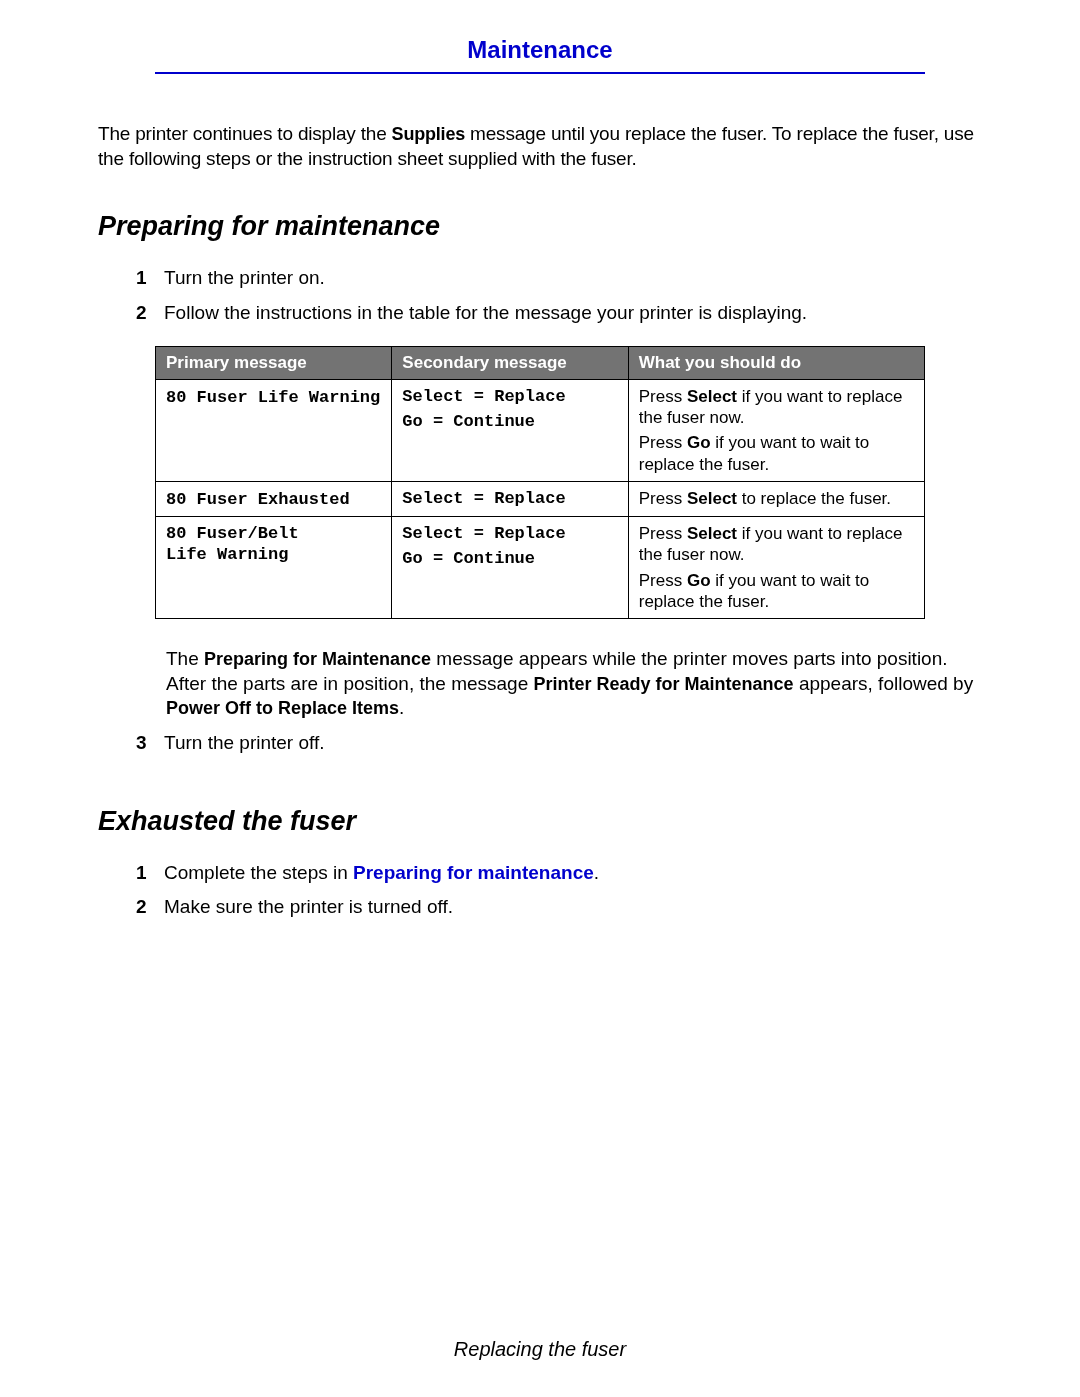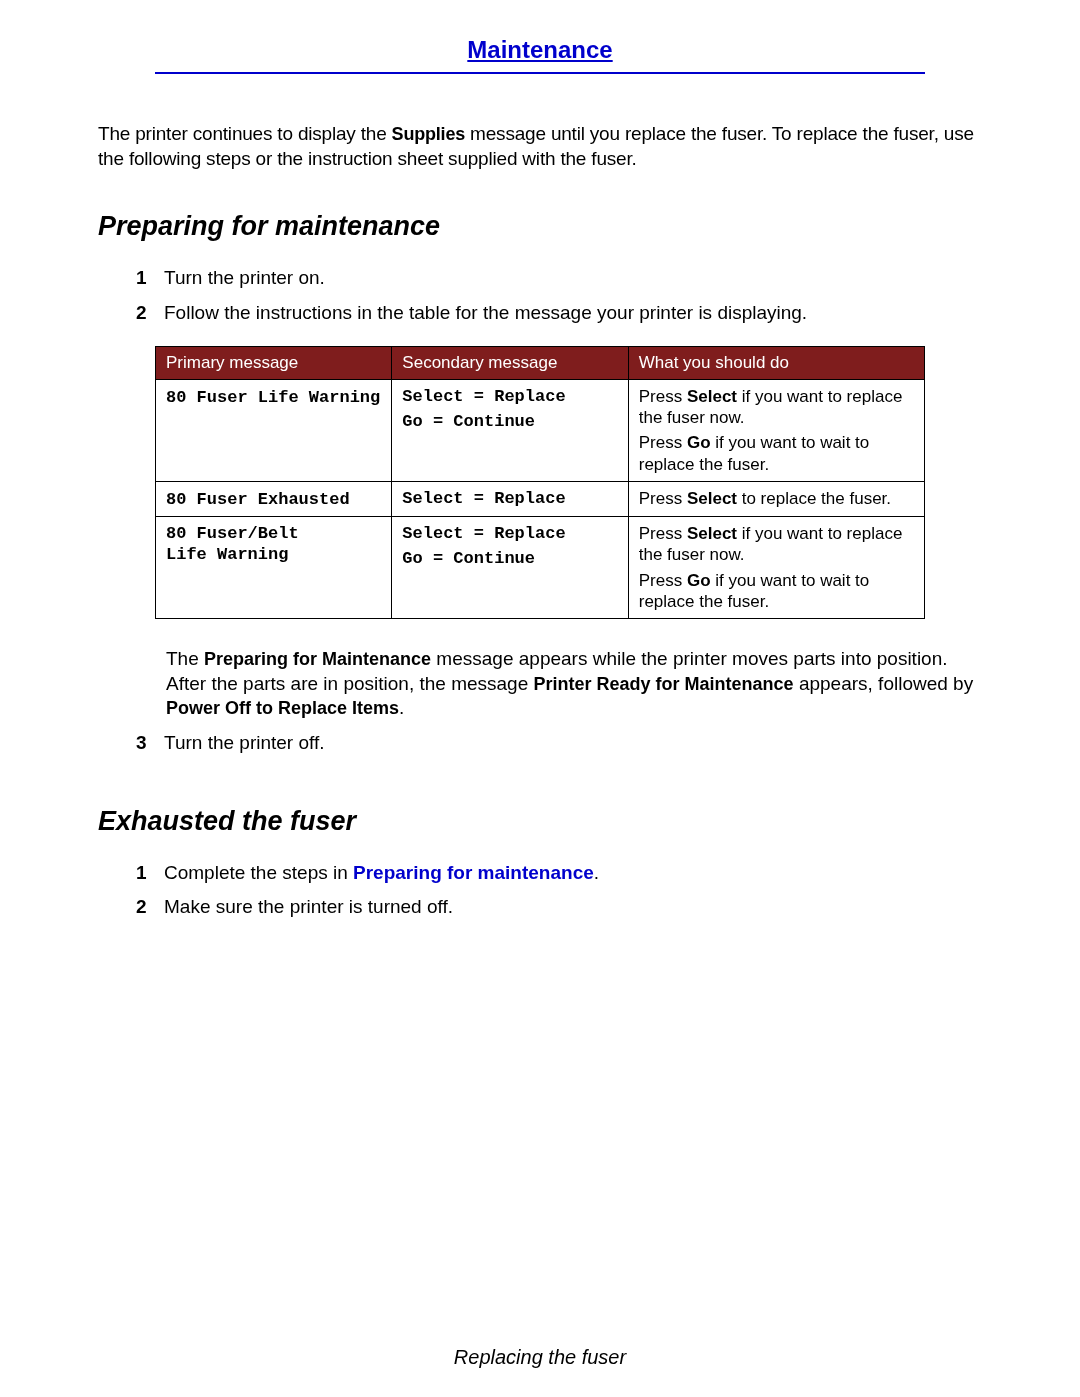--- a/index.html
+++ b/index.html
@@ -14,21 +14,20 @@
       height: 1397px;
       position: relative;
       padding: 36px 98px 0 98px;
     }
     .header-title {
       text-align: center;
       color: #0000cc;
       font-weight: bold;
       font-size: 24px;
       margin-bottom: 8px;
-      text-decoration: underline;
     }
     .header-rule {
       border: none;
       border-top: 2px solid #0000cc;
       width: 770px;
       margin: 0 auto 48px auto;
     }
     .intro-para {
       font-size: 19px;
       line-height: 1.3;
@@ -67,23 +66,23 @@
     }
     .table-wrap {
       margin: 20px 0 28px 0;
     }
     table {
       border-collapse: collapse;
       width: 770px;
       margin: 0 auto;
     }
     th {
-      background: #7f1d1d;
+      background: #737373;
       color: #fff;
-      font-weight: normal;
+      font-weight: bold;
       font-size: 17px;
       text-align: left;
       padding: 6px 10px;
       border: 1px solid #000;
     }
     td {
       border: 1px solid #000;
       padding: 6px 10px;
       font-size: 17px;
       vertical-align: top;
@@ -112,21 +111,21 @@
     }
     .link {
       color: #0000cc;
       font-weight: bold;
     }
     .spacer-big {
       height: 40px;
     }
     .footer {
       position: absolute;
-      bottom: 28px;
+      bottom: 36px;
       left: 0;
       right: 0;
       text-align: center;
     }
     .footer-title {
       font-style: italic;
       font-size: 20px;
     }
     .footer-page {
       color: #0000cc;

